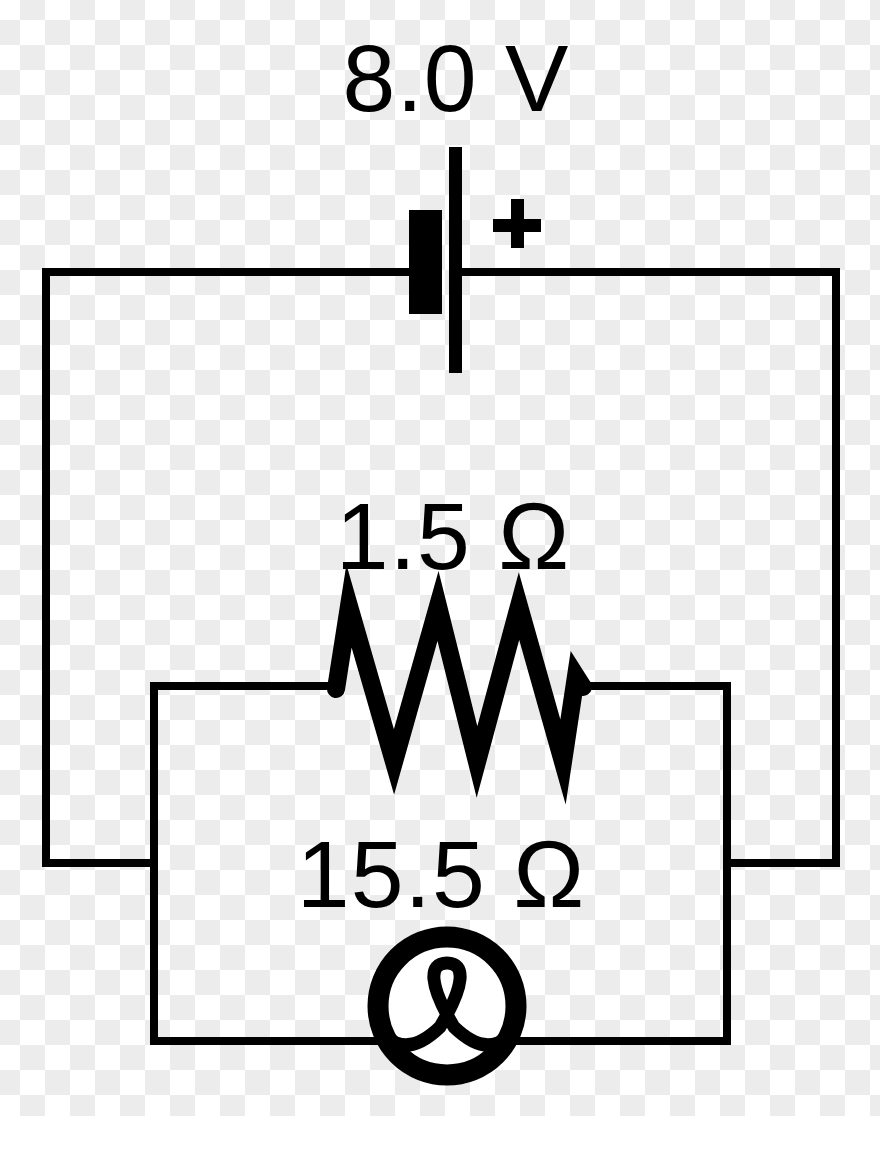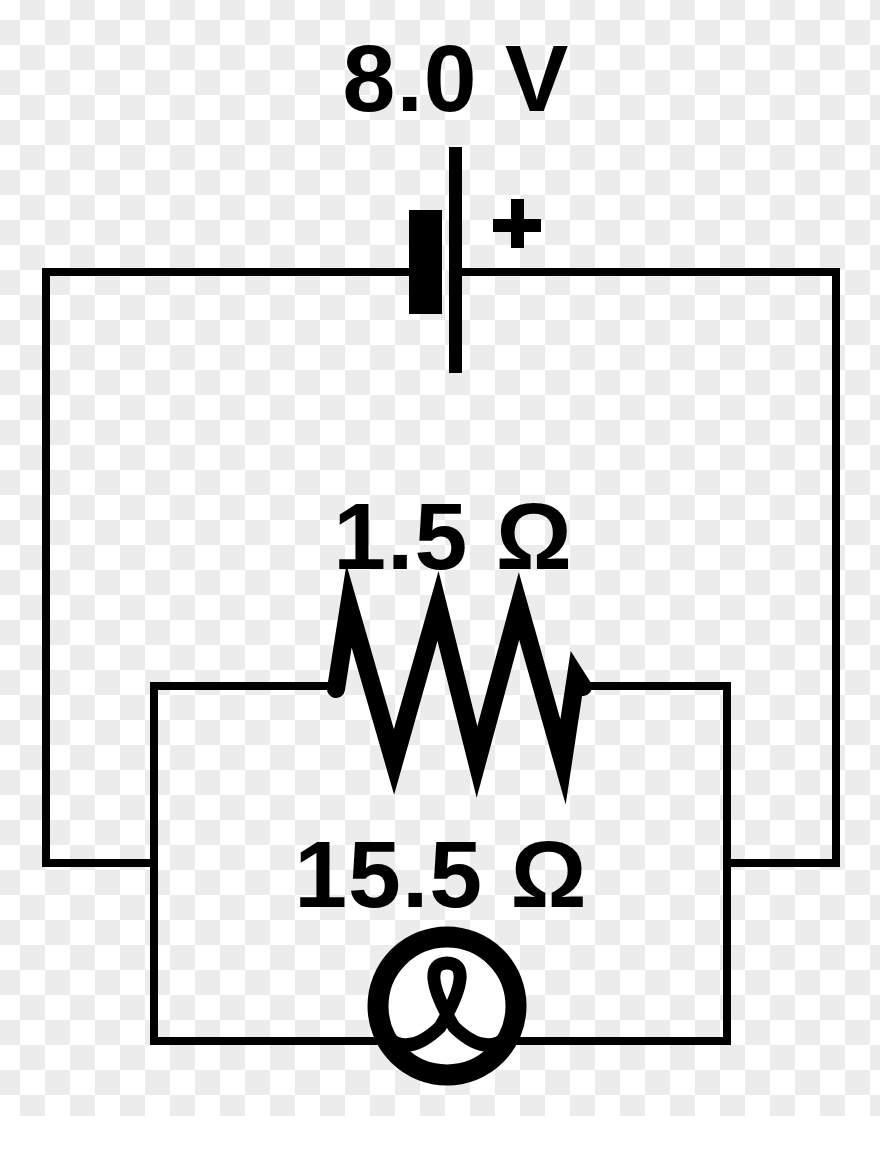--- a/index.html
+++ b/index.html
@@ -14,21 +14,20 @@
     position: relative;
     width: 880px;
     height: 1116px;
     
     background-color: #ffffff;
     background-image:
       linear-gradient(45deg, #ececec 25%, transparent 25%, transparent 75%, #ececec 75%),
       linear-gradient(45deg, #ececec 25%, transparent 25%, transparent 75%, #ececec 75%);
     background-size: 50px 50px;
     background-position: 20px 20px, 45px 45px;
-    font-weight: bold;
   }
   svg.circuit {
     position: absolute;
     left: 0;
     top: 0;
     display: block;
   }
   .wire {
     fill: none;
     stroke: #000000;

